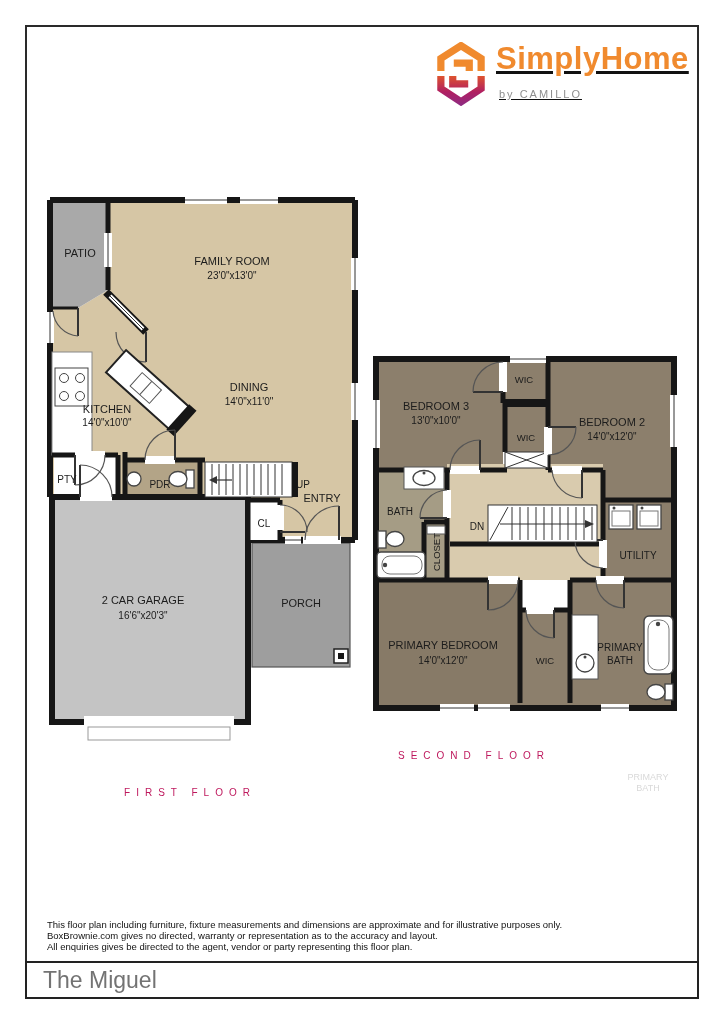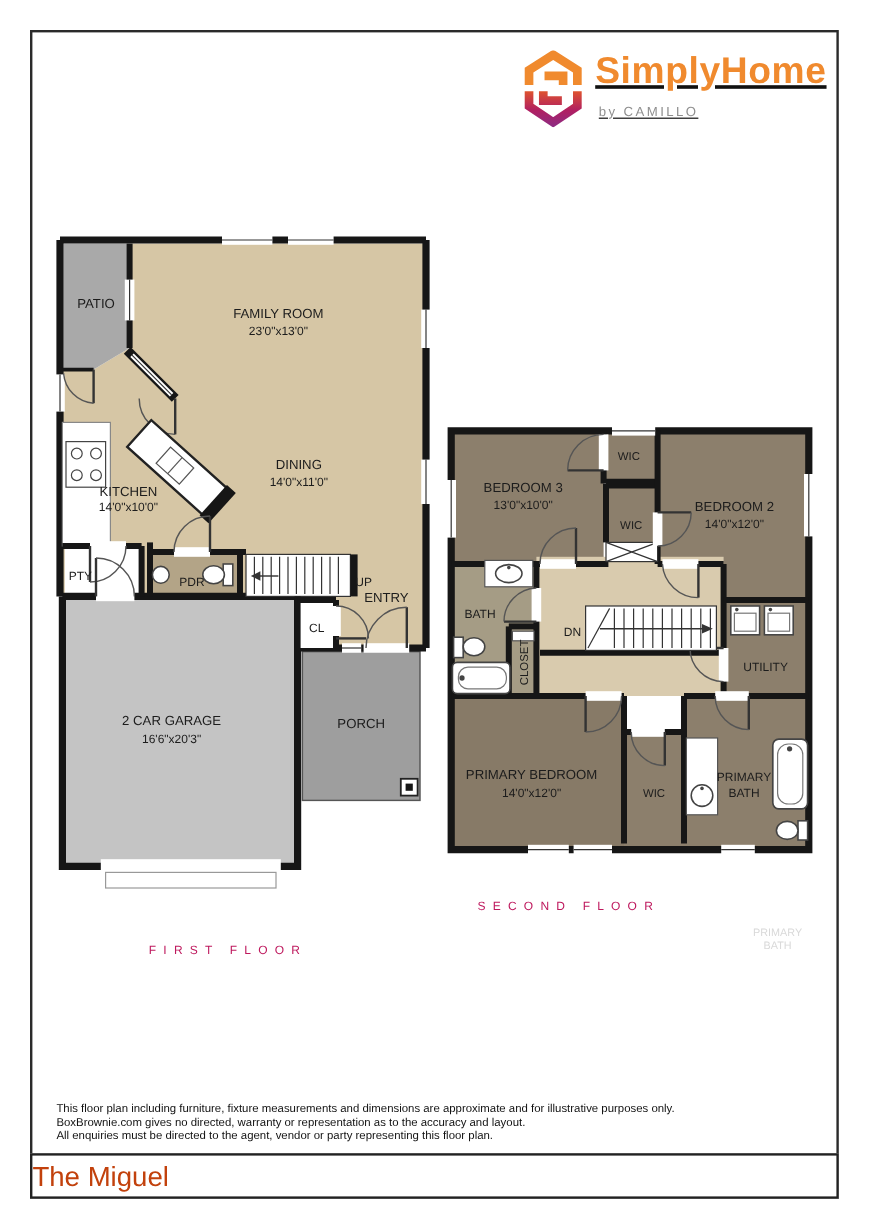--- a/index.html
+++ b/index.html
@@ -14,21 +14,21 @@
   .logo-by{font-size:11px;color:#8f8f8f;letter-spacing:2px;margin-top:12px;padding-left:3px;}
   
   .caption{position:absolute;font-size:10px;letter-spacing:6px;color:#be185d;text-align:center;white-space:nowrap;}
   .ghost{position:absolute;left:616px;top:772px;width:64px;text-align:center;
          font-size:9px;line-height:11px;color:#d9d9d9;}
   
   .disclaimer{position:absolute;left:47px;top:919px;font-size:9.5px;line-height:11px;color:#111;}
   .total{position:absolute;left:440px;top:944px;width:255px;text-align:right;font-size:11.5px;color:#111;margin-top:28px;}
   .titlebox{position:absolute;left:25px;top:961px;width:674px;height:38px;border:2px solid #222;
             box-sizing:border-box;background:#fff;display:flex;align-items:center;
-            padding-left:0;font-size:23px;color:#c2410c;}
+            padding-left:16px;font-size:23px;color:#737373;}
   
   .wall{stroke:#161616;fill:none;stroke-width:6;}
   .iwall{stroke:#161616;fill:none;stroke-width:5;}
   .thin{stroke:#333;fill:none;stroke-width:1;}
   .door{stroke:#555;fill:none;stroke-width:1.2;}
   .leaf{stroke:#333;stroke-width:2;fill:none;}
   .fix{fill:#fff;stroke:#444;stroke-width:1.3;}
   .fixin{fill:none;stroke:#777;stroke-width:1;}
   .win{fill:#fff;stroke:none;}
   .winline{stroke:#333;stroke-width:1;fill:none;}
@@ -361,19 +361,19 @@
   <div class="caption" style="left:374px;top:750px;width:200px;">SECOND FLOOR</div>
 
   <div class="ghost">
     <div>PRIMARY</div>
     <div>BATH</div>
   </div>
 
   <div class="disclaimer">
     <div>This floor plan including furniture, fixture measurements and dimensions are approximate and for illustrative purposes only.</div>
     <div>BoxBrownie.com gives no directed, warranty or representation as to the accuracy and layout.</div>
-    <div>All enquiries must be directed to the agent, vendor or party representing this floor plan.</div>
+    <div>All enquiries gives be directed to the agent, vendor or party representing this floor plan.</div>
   </div>
   <div class="total">TOTAL AREA: 1777Sq ft</div>
   <div class="titlebox">
     <span>The Miguel</span>
   </div>
 </div>
 
 </body></html>

